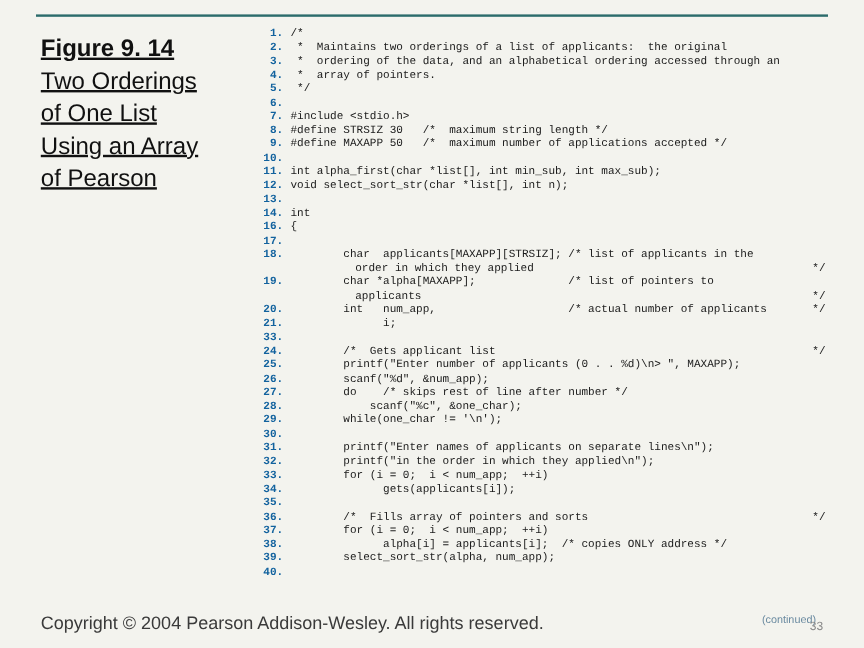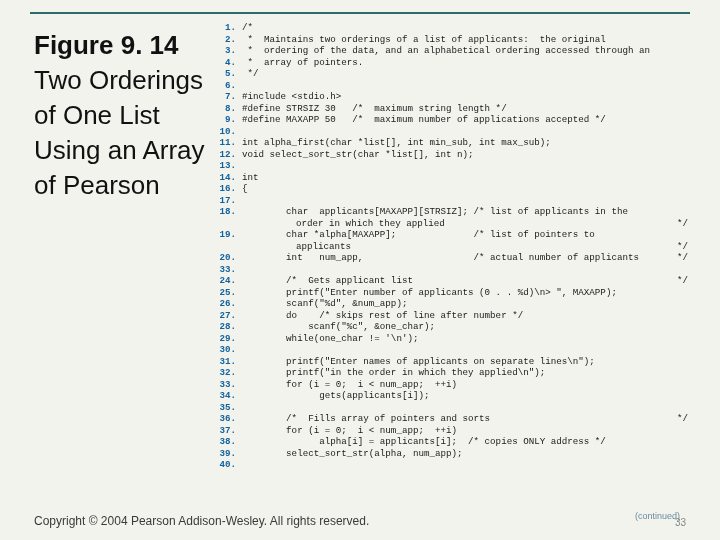--- a/index.html
+++ b/index.html
@@ -17,23 +17,24 @@
     left: 30px;
     right: 30px;
     height: 2px;
     background: #2b6b6b;
   }
   .title {
     position: absolute;
     top: 28px;
     left: 34px;
     width: 190px;
-    font-size: 26px;
+    font-size: 20px;
     line-height: 1.35;
     color: #111;
+    text-decoration: underline;
   }
   .title .fig-label { font-weight: 700; }
   .code-area {
     position: absolute;
     top: 22px;
     left: 214px;
     right: 32px;
     font-family: "Courier New", Courier, monospace;
     font-size: 9.2px;
     line-height: 1.25;
@@ -62,21 +63,21 @@
     position: absolute;
     right: 34px;
     bottom: 12px;
     font-size: 10px;
     color: #888;
   }
   .copyright {
     position: absolute;
     left: 34px;
     bottom: 12px;
-    font-size: 12px;
+    font-size: 15px;
     color: #3a3a3a;
   }
   .cont-code { padding-left: 54px; }
 </style>
 </head>
 <body>
 
 <div class="top-rule"></div>
 
 <div class="title">
@@ -102,20 +103,21 @@
     <div class="code-row"><span class="lineno">12.</span><span class="code">void select_sort_str(char *list[], int n);</span></div>
     <div class="code-row"><span class="lineno">13.</span><span class="code"></span></div>
     <div class="code-row"><span class="lineno">14.</span><span class="code">int</span></div>
     <div class="code-row"><span class="lineno">16.</span><span class="code">{</span></div>
     <div class="code-row"><span class="lineno">17.</span><span class="code"></span></div>
     <div class="code-row"><span class="lineno">18.</span><span class="code">        char  applicants[MAXAPP][STRSIZ]; /* list of applicants in the</span></div>
     <div class="code-row"><span class="lineno"></span><span class="code"><span class="cont-code">order in which they applied</span></span><span class="rcomment">*/</span></div>
     <div class="code-row"><span class="lineno">19.</span><span class="code">        char *alpha[MAXAPP];              /* list of pointers to</span></div>
     <div class="code-row"><span class="lineno"></span><span class="code"><span class="cont-code">applicants</span></span><span class="rcomment">*/</span></div>
     <div class="code-row"><span class="lineno">20.</span><span class="code">        int   num_app,                    /* actual number of applicants</span><span class="rcomment">*/</span></div>
+    <div class="code-row"><span class="lineno">21.</span><span class="code">              i;</span></div>
     <div class="code-row"><span class="lineno">33.</span><span class="code"></span></div>
     <div class="code-row"><span class="lineno">24.</span><span class="code">        /*  Gets applicant list</span><span class="rcomment">*/</span></div>
     <div class="code-row"><span class="lineno">25.</span><span class="code">        printf("Enter number of applicants (0 . . %d)\n&gt; ", MAXAPP);</span></div>
     <div class="code-row"><span class="lineno">26.</span><span class="code">        scanf("%d", &amp;num_app);</span></div>
     <div class="code-row"><span class="lineno">27.</span><span class="code">        do    /* skips rest of line after number */</span></div>
     <div class="code-row"><span class="lineno">28.</span><span class="code">            scanf("%c", &amp;one_char);</span></div>
     <div class="code-row"><span class="lineno">29.</span><span class="code">        while(one_char != '\n');</span></div>
     <div class="code-row"><span class="lineno">30.</span><span class="code"></span></div>
     <div class="code-row"><span class="lineno">31.</span><span class="code">        printf("Enter names of applicants on separate lines\n");</span></div>
     <div class="code-row"><span class="lineno">32.</span><span class="code">        printf("in the order in which they applied\n");</span></div>

